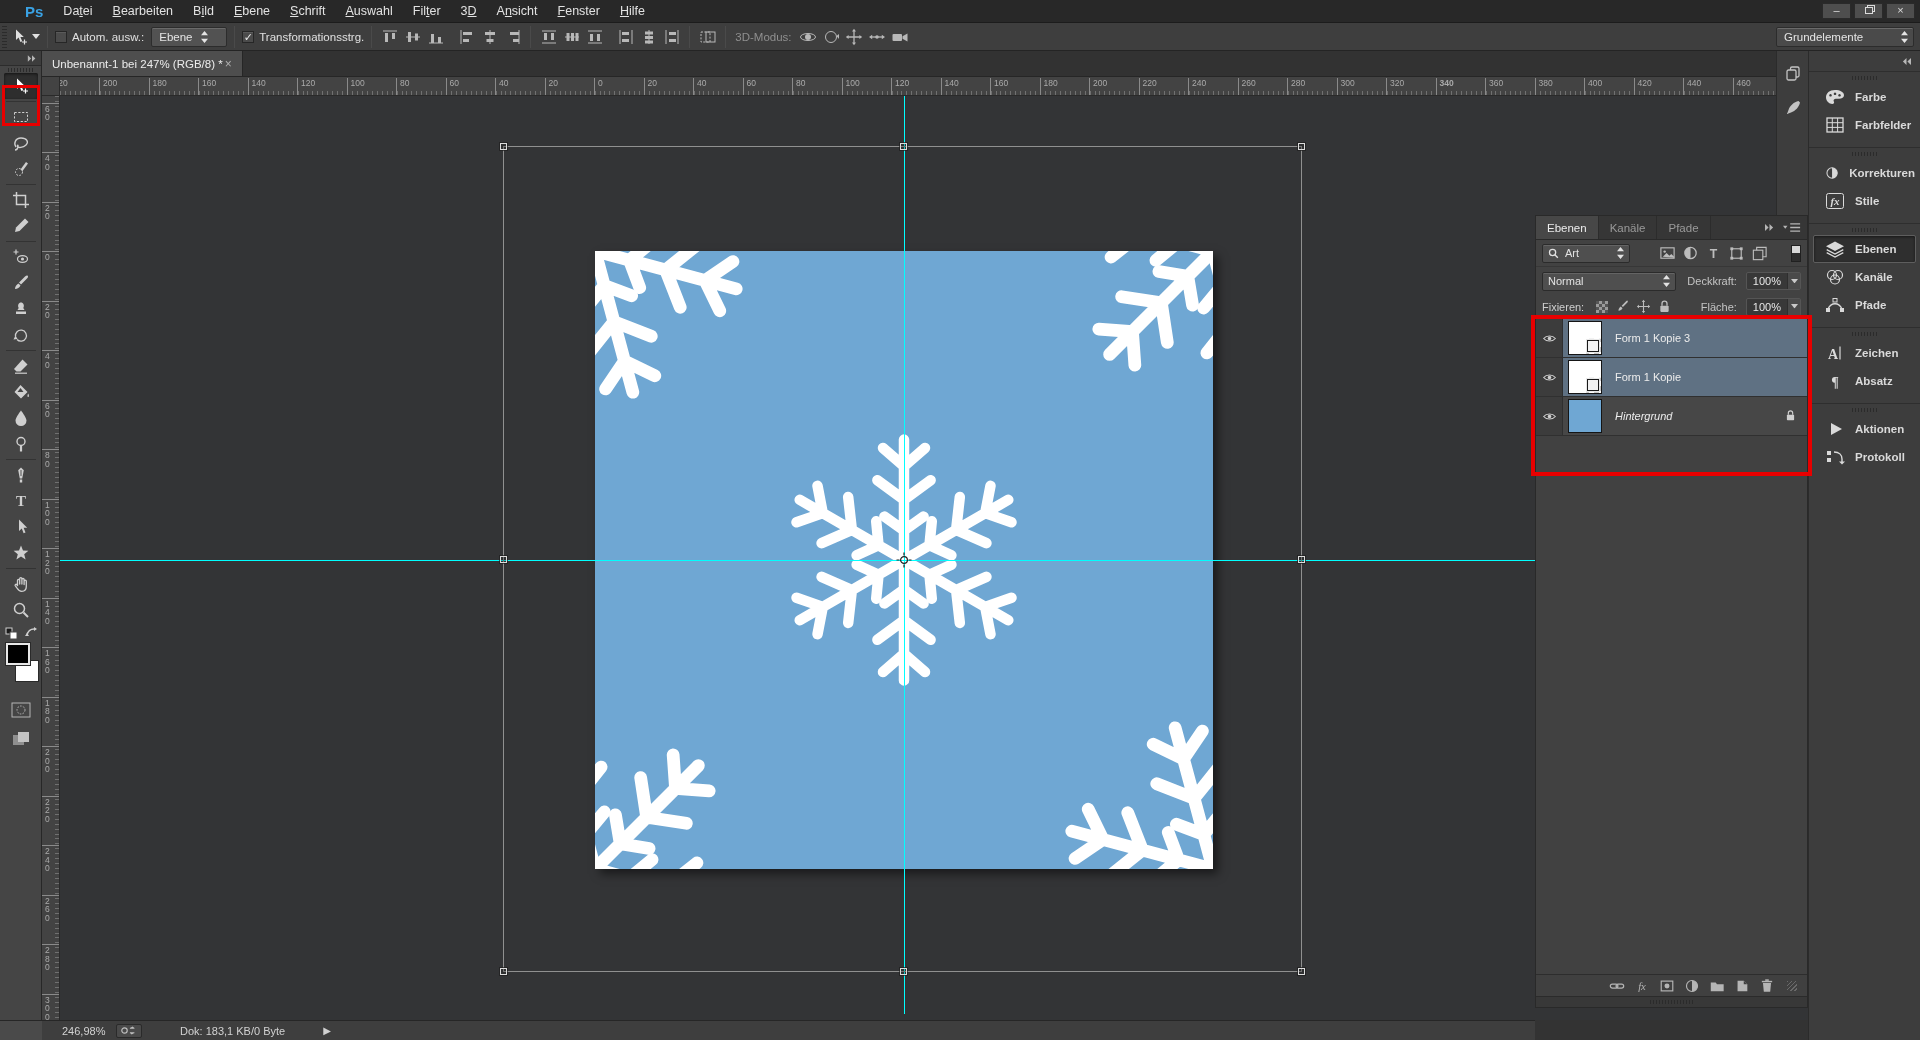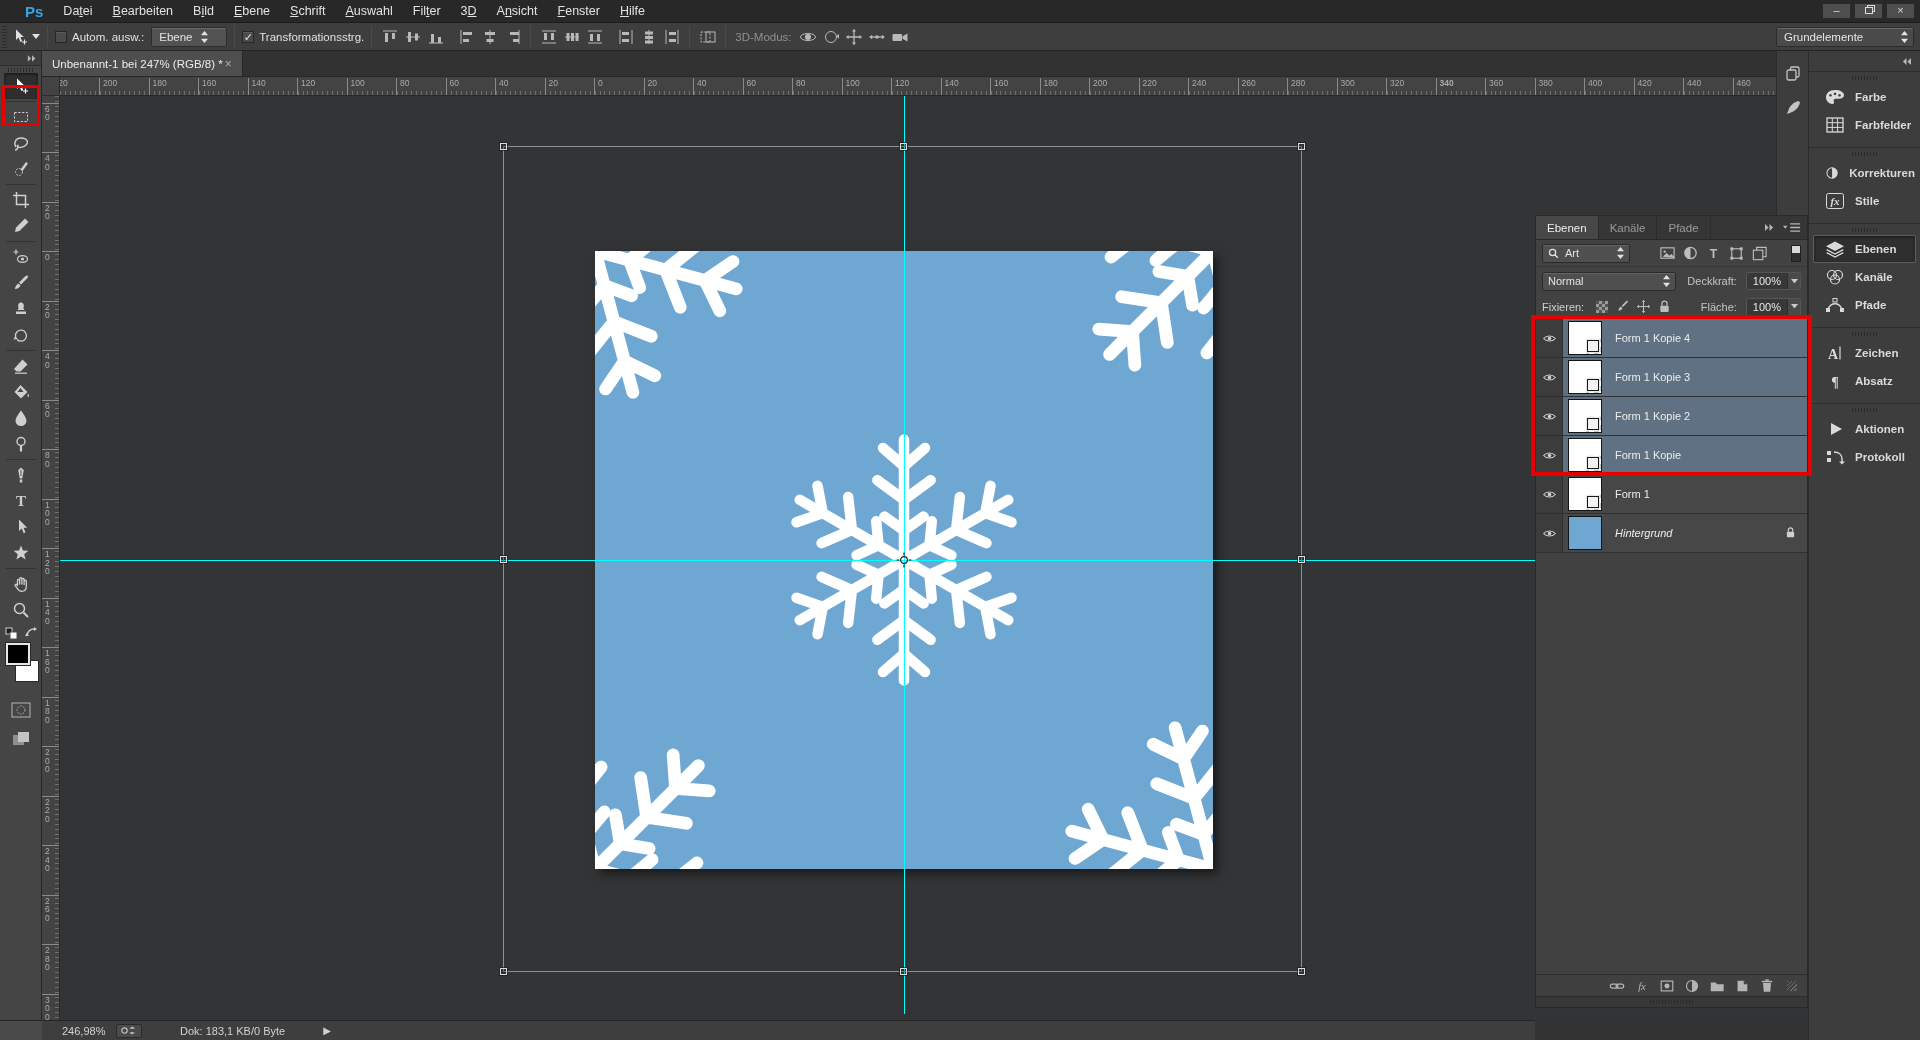--- a/index.html
+++ b/index.html
@@ -1135,77 +1135,35 @@
           <svg width="15" height="9">
             <use href="#eye-open"></use>
           </svg>
         </div>
         <div class="thumbc">
           <div class="thumb">
             <div class="blob"></div>
             <div class="badge"></div>
           </div>
         </div>
-        <span class="lname">Form 1 Kopie 4</span>
+        <span class="lname">Form 1 Kopie 3</span>
       </div>
       <div class="lrow sel">
         <div class="eyec">
           <svg width="15" height="9">
             <use href="#eye-open"></use>
           </svg>
         </div>
         <div class="thumbc">
           <div class="thumb">
             <div class="blob"></div>
             <div class="badge"></div>
           </div>
         </div>
-        <span class="lname">Form 1 Kopie 3</span>
-      </div>
-      <div class="lrow sel">
-        <div class="eyec">
-          <svg width="15" height="9">
-            <use href="#eye-open"></use>
-          </svg>
-        </div>
-        <div class="thumbc">
-          <div class="thumb">
-            <div class="blob"></div>
-            <div class="badge"></div>
-          </div>
-        </div>
-        <span class="lname">Form 1 Kopie 2</span>
-      </div>
-      <div class="lrow sel">
-        <div class="eyec">
-          <svg width="15" height="9">
-            <use href="#eye-open"></use>
-          </svg>
-        </div>
-        <div class="thumbc">
-          <div class="thumb">
-            <div class="blob"></div>
-            <div class="badge"></div>
-          </div>
-        </div>
         <span class="lname">Form 1 Kopie</span>
-      </div>
-      <div class="lrow">
-        <div class="eyec">
-          <svg width="15" height="9">
-            <use href="#eye-open"></use>
-          </svg>
-        </div>
-        <div class="thumbc">
-          <div class="thumb">
-            <div class="blob"></div>
-            <div class="badge"></div>
-          </div>
-        </div>
-        <span class="lname">Form 1</span>
       </div>
       <div class="lrow">
         <div class="eyec">
           <svg width="15" height="9">
             <use href="#eye-open"></use>
           </svg>
         </div>
         <div class="thumbc">
           <div class="thumb bgthumb"></div>
         </div>

